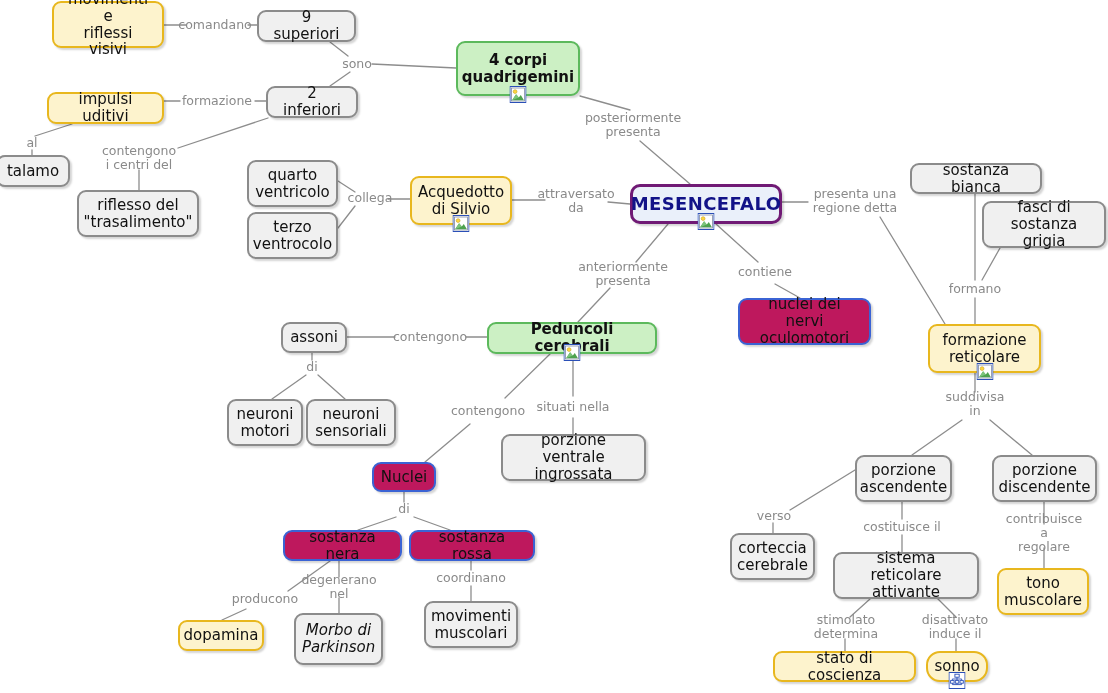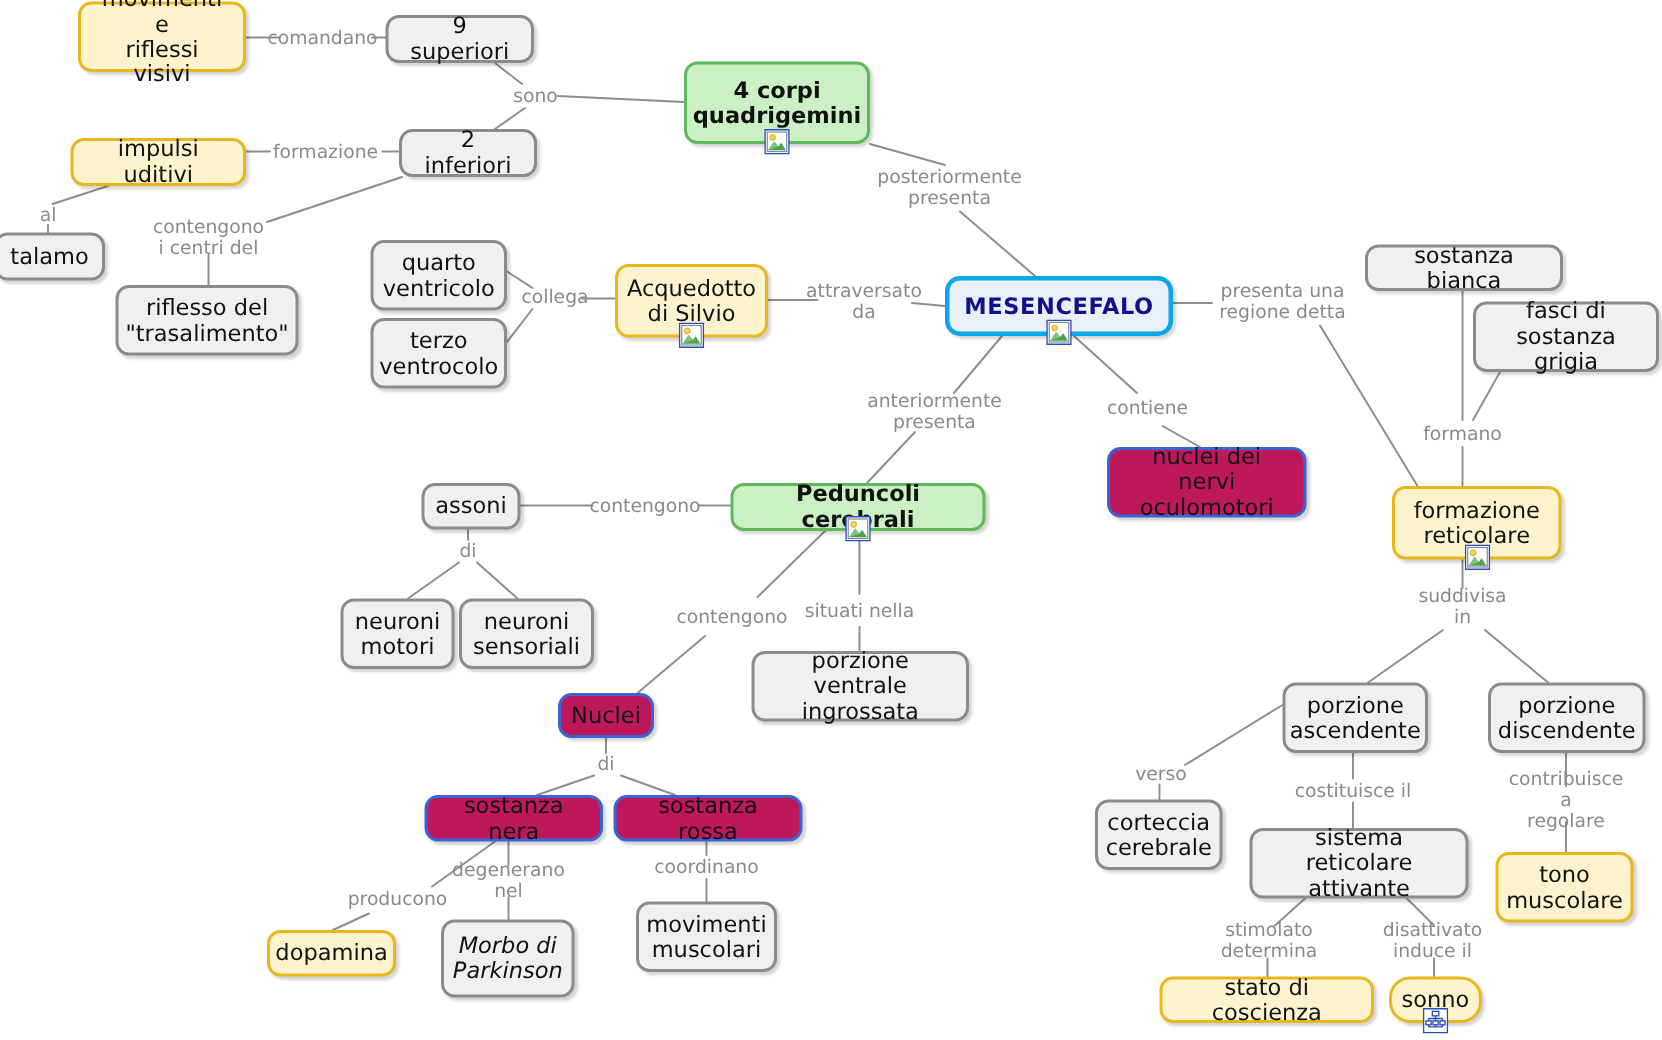--- a/index.html
+++ b/index.html
@@ -46,25 +46,25 @@
   
   .n-grey{border-color:#8b8b8b;background:#f0f0f0;}
   
   .n-yellow{border-color:#e8b71e;background:#fdf3cd;}
   
   .n-green{border-color:#5cb95c;background:#ccf0c4;font-weight:bold;}
   
   .n-blue{border-color:#3b63d4;background:#be185d;}
   
   .n-main{
-    border:3px solid #0ea5e9;
+    border:3px solid #701a75;
     background:#eaf0fa;
     color:#121288;
     font-weight:bold;
-    font-size:15px;
+    font-size:18px;
     letter-spacing:.4px;
     border-radius:10px;
   }
 
   
   .linklabel{
     position:absolute;
     color:#8a8a8a;
     font-size:12.5px;
     line-height:1.12;

